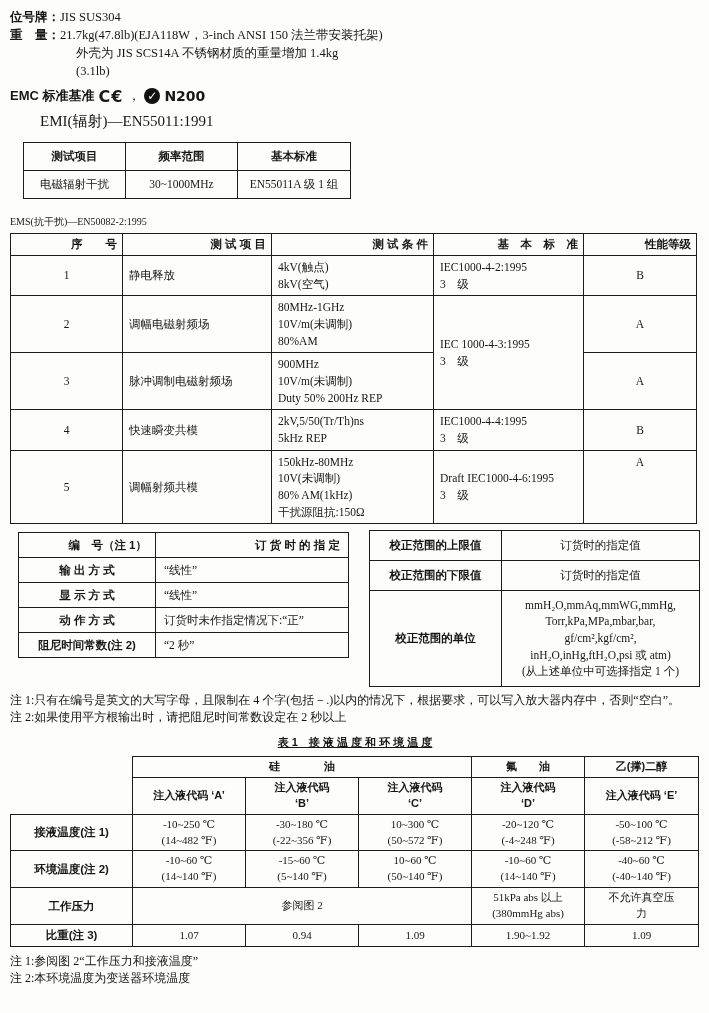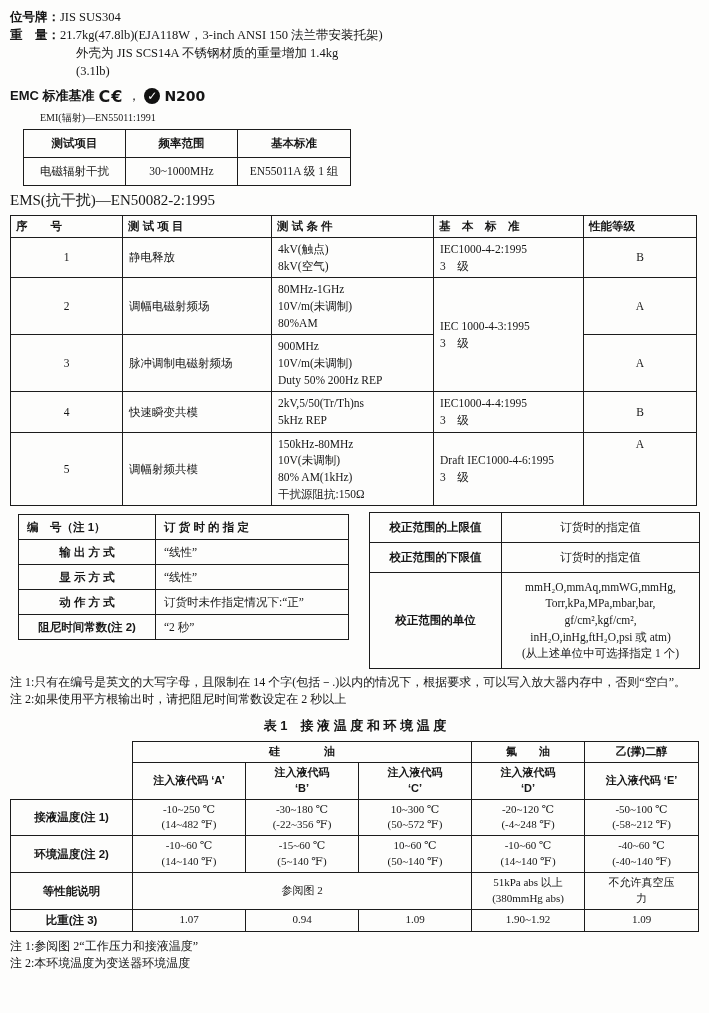--- a/index.html
+++ b/index.html
@@ -16,46 +16,46 @@
   .topcols .rcol { flex:1; }
   .hang48 { padding-left:50px; text-indent:-50px; }
   .ind52 { margin-left:52px; }
   .ind48 { margin-left:66px; }
   .emc-line { margin-top:4px; display:flex; align-items:center; gap:4px; font-size:13px; }
   .ce-mark { font-family:"DejaVu Sans",sans-serif; font-weight:bold; font-size:16px; letter-spacing:1px; }
   .ctick { display:inline-block; width:16px; height:16px; border-radius:50%; background:#111;
            color:#fff; font-size:12px; line-height:16px; text-align:center;
            font-family:"DejaVu Sans",sans-serif; }
   .ctick-n { font-family:"DejaVu Sans",sans-serif; font-weight:bold; font-size:14px; }
-  .sub-head { margin:3px 0 4px 30px; font-size:10px; }
-  .sub-head2 { margin:4px 0 4px 0; font-size:15px; }
+  .sub-head { margin:3px 0 10px 30px; font-size:15px; }
+  .sub-head2 { margin:16px 0 4px 0; font-size:10px; }
   table { border-collapse:collapse; table-layout:fixed; }
   th,td { border:1.5px solid #1c1c1c; padding:2px 5px; font-weight:normal;
           font-size:11.5px; vertical-align:middle; }
-  th { font-family:"Liberation Sans","DejaVu Sans",sans-serif; font-weight:bold; text-align:left; }
+  th { font-family:"Liberation Sans","DejaVu Sans",sans-serif; font-weight:bold; text-align:right; }
   .pre { white-space:pre-line; }
   .ctr { text-align:center; }
   .vtop { vertical-align:top; }
   .emi-table { width:327px; margin-left:13px;border-radius:15px; }
   .emi-table th,.emi-table td { padding:5px 4px; text-align:center; }
   .ems-table { width:686px; margin-top:2px; }
   .ems-table td { padding:3px 6px; }
   .note-block { margin-top:4px; font-size:12px; }
   .note-block .n2 { margin-left:15px; }
   .factory-row { display:flex; margin-top:6px; }
   .factory-left { width:362px; }
   .factory-heading { font-size:13px; margin-bottom:4px; }
   .factory-table { width:330px; margin-left:8px; margin-top:2px; }
   .factory-table th,.factory-table td { height:25px; padding:2px 8px; }
   .factory-table td.name { text-align:center; font-family:"Liberation Sans","DejaVu Sans",sans-serif; font-weight:bold; }
   .calib-table { width:330px; }
   .calib-table td.name { text-align:center; font-family:"Liberation Sans","DejaVu Sans",sans-serif; font-weight:bold; width:132px; }
   .calib-table td { padding:6px 6px; text-align:center; }
   .fnotes { margin-top:5px; font-size:12px; }
-  .t1-title { text-align:center; font-size:13px; margin:8px 0 5px 0; }
+  .t1-title { text-align:center; font-size:11px; margin:8px 0 5px 0;text-decoration:underline; }
   .t1 { width:688px; }
   .t1 th,.t1 td { text-align:center; font-size:11px; padding:2px 20px; }
   .t1 td { font-family:"Liberation Serif","DejaVu Serif",serif; }
   .t1 .open { border-top:none; border-left:none; background:transparent; }
   .t1 .rowname { font-family:"Liberation Sans","DejaVu Sans",sans-serif; font-weight:bold; font-size:11.5px; }
   .bnotes { margin-top:6px; font-size:12px; }
 </style>
 </head>
 <body>
 
@@ -218,21 +218,21 @@
 Torr,kPa,MPa,mbar,bar,
 gf/cm²,kgf/cm²,
 inH₂O,inHg,ftH₂O,psi 或 atm)
 (从上述单位中可选择指定 1 个)</td>
       </tr>
     </tbody>
       </table>
   </div>
 
   <div class="fnotes">
-    <div>注 1:只有在编号是英文的大写字母，且限制在 14 个字(包括－.)以内的情况下，根据要求，可以写入放大器内存中，否则“空白”。</div>
+    <div>注 1:只有在编号是英文的大写字母，且限制在 4 个字(包括－.)以内的情况下，根据要求，可以写入放大器内存中，否则“空白”。</div>
     <div>注 2:如果使用平方根输出时，请把阻尼时间常数设定在 2 秒以上</div>
   </div>
 
   <div class="t1-title hei">表 1　接 液 温 度 和 环 境 温 度</div>
   <table class="t1">
     <colgroup>
         <col style="width:122px">
         <col style="width:113px">
         <col style="width:113px">
         <col style="width:113px">
@@ -273,21 +273,21 @@
       <td class="pre">-15~60 ℃
 (5~140 ℉)</td>
       <td class="pre">10~60 ℃
 (50~140 ℉)</td>
       <td class="pre">-10~60 ℃
 (14~140 ℉)</td>
       <td class="pre">-40~60 ℃
 (-40~140 ℉)</td>
     </tr>
     <tr>
-      <td class="rowname">等性能说明</td>
+      <td class="rowname">工作压力</td>
       <td colspan="3">参阅图 2</td>
       <td class="pre">51kPa abs 以上
 (380mmHg abs)</td>
       <td>不允许真空压力</td>
     </tr>
     <tr>
       <td class="rowname">比重(注 3)</td>
       <td>1.07</td>
       <td>0.94</td>
       <td>1.09</td>

